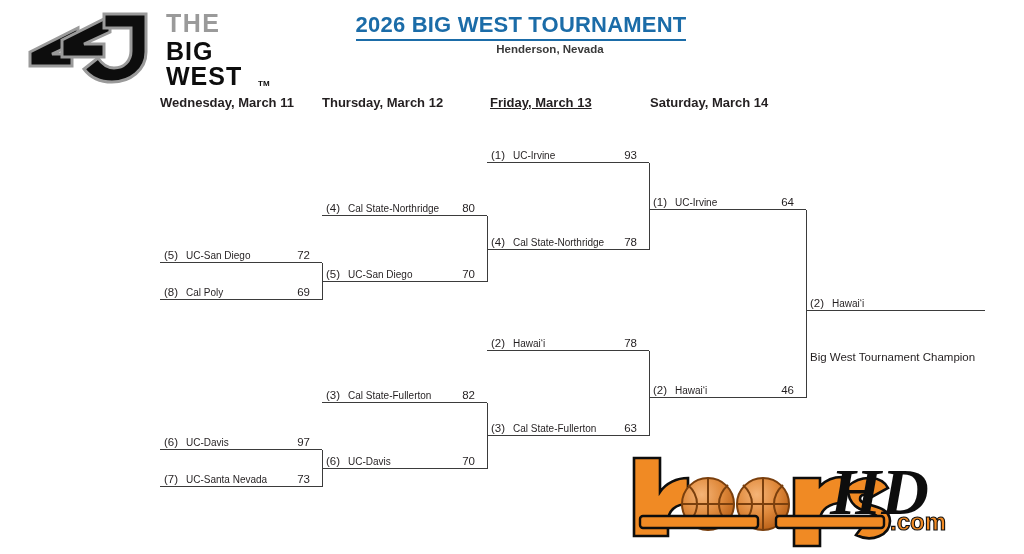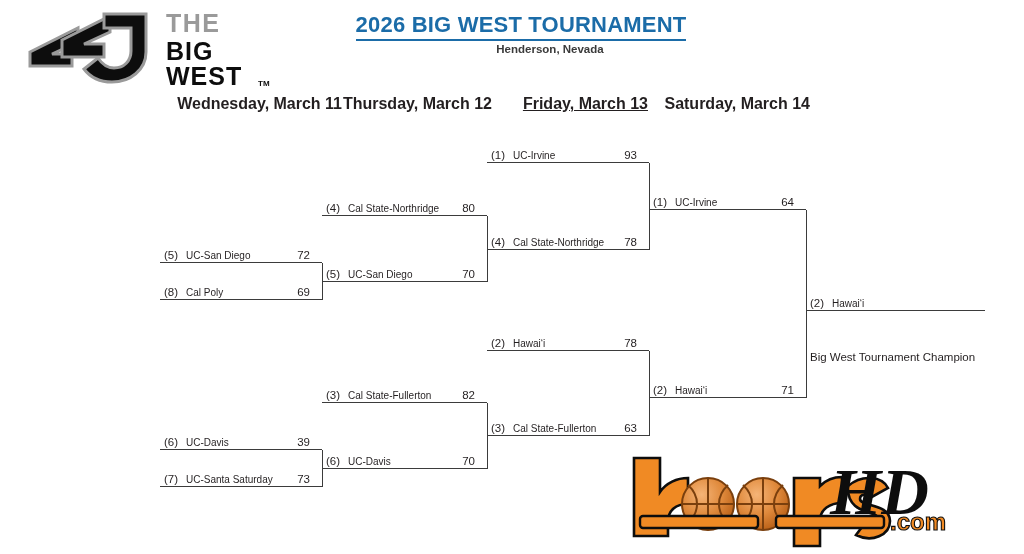--- a/index.html
+++ b/index.html
@@ -31,22 +31,22 @@
   }
   #subtitle {
     position:absolute; left:0; top:43px; width:1024px;
     text-align:center; font-size:11.5px; font-weight:bold; color:#3a3a3a;
     margin-left:38px;
   }
 
   #datebar { position:absolute; left:0; top:95px; width:1024px; height:16px; }
   .datecol {
     position:absolute; top:0;
-    font-size:16px; font-weight:bold; color:#231f20;
-    text-align:right; white-space:nowrap;
+    font-size:13px; font-weight:bold; color:#231f20;
+    text-align:left; white-space:nowrap;
   }
 
   
   #bracket { position:absolute; left:0; top:0; width:1024px; height:554px; }
 
   .slot { position:absolute; height:20px; }
   .slot .line {
     position:absolute; left:0; bottom:0; height:0;
     border-bottom:1.3px solid #3b3b3b; width:100%;
   }
@@ -122,26 +122,26 @@
     <span class="seed">(8)</span>
     <span class="team">Cal Poly</span>
     <span class="score">69</span>
   </div>
   <div class="vconn" style="left:322px;top:263px;height:37px;"></div>
 
   <div class="slot" style="left:160px;top:430px;width:162px;">
     <span class="line"></span>
     <span class="seed">(6)</span>
     <span class="team">UC-Davis</span>
-    <span class="score">39</span>
+    <span class="score">97</span>
   </div>
   <div class="slot" style="left:160px;top:467px;width:162px;">
     <span class="line"></span>
     <span class="seed">(7)</span>
-    <span class="team">UC-Santa Saturday</span>
+    <span class="team">UC-Santa Nevada</span>
     <span class="score">73</span>
   </div>
   <div class="vconn" style="left:322px;top:450px;height:37px;"></div>
 
   <div class="slot" style="left:322px;top:196px;width:165px;">
     <span class="line"></span>
     <span class="seed">(4)</span>
     <span class="team">Cal State-Northridge</span>
     <span class="score">80</span>
   </div>
@@ -198,21 +198,21 @@
   <div class="slot" style="left:649px;top:190px;width:157px;">
     <span class="line"></span>
     <span class="seed">(1)</span>
     <span class="team">UC-Irvine</span>
     <span class="score">64</span>
   </div>
   <div class="slot" style="left:649px;top:378px;width:157px;">
     <span class="line"></span>
     <span class="seed">(2)</span>
     <span class="team">Hawai‘i</span>
-    <span class="score">71</span>
+    <span class="score">46</span>
   </div>
   <div class="vconn" style="left:806px;top:210px;height:188px;"></div>
 
   <div class="slot" style="left:806px;top:291px;width:179px;">
     <span class="line"></span>
     <span class="seed">(2)</span>
     <span class="team">Hawai‘i</span>
   </div>
   <div class="champ-label" style="left:810px;top:315px;margin-top:36px;">Big West Tournament Champion</div>
 </div>

